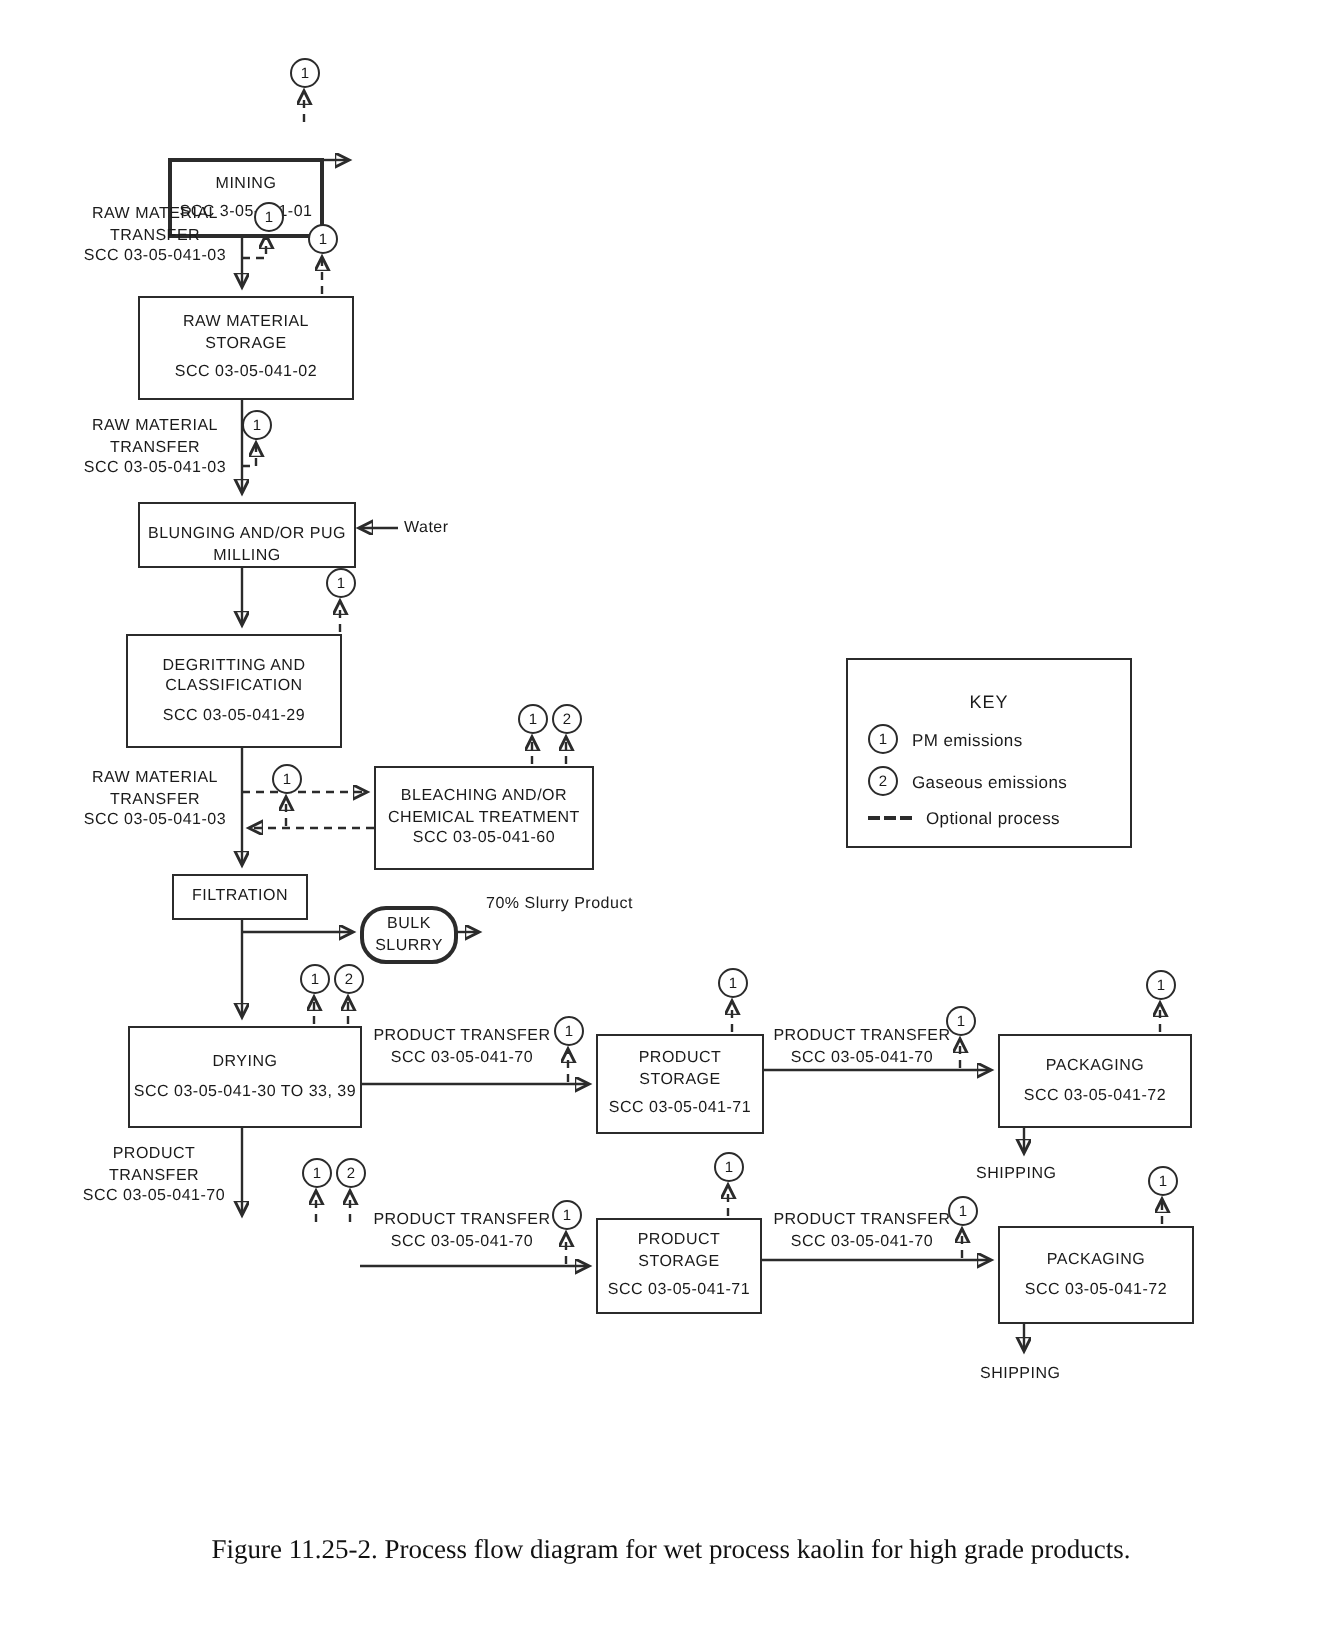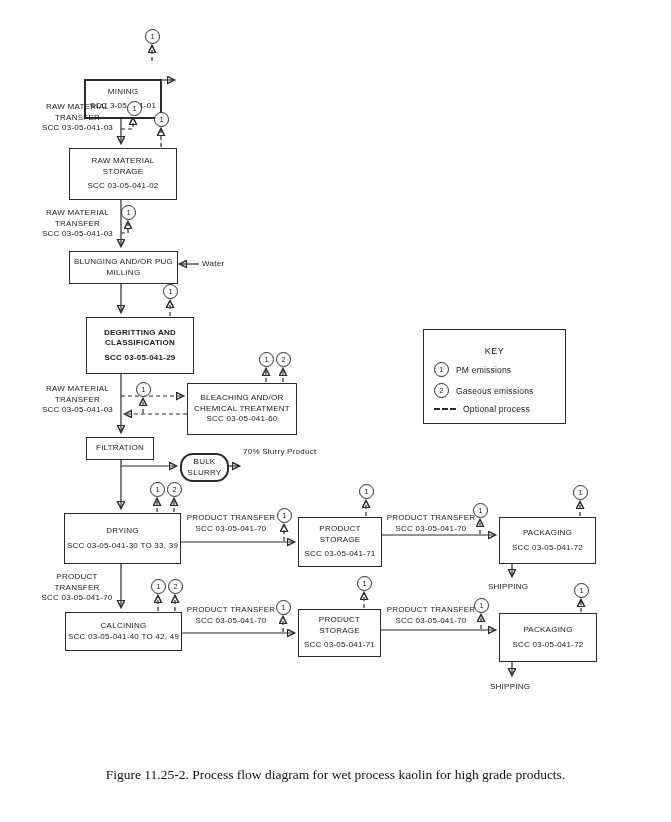--- a/index.html
+++ b/index.html
@@ -89,26 +89,26 @@
     <span>MINING</span>
     <span class="gap">SCC 3-05-041-01</span>
   </div>
 
   <div class="box" style="left:69px;top:148px;width:106px;height:50px;">
     <span>RAW MATERIAL</span>
     <span>STORAGE</span>
     <span class="gap">SCC 03-05-041-02</span>
   </div>
 
-  <div class="box" style="left:69px;top:251px;width:107px;height:31px;">
+  <div class="box" style="left:69px;top:251px;width:107px;height:31px;justify-content:flex-end;">
     <span>BLUNGING AND/OR PUG</span>
     <span>MILLING</span>
   </div>
 
-  <div class="box" style="left:86px;top:317px;width:106px;height:55px;font-weight:bold;">
+  <div class="box" style="left:63px;top:317px;width:106px;height:55px;">
     <span>DEGRITTING AND</span>
     <span>CLASSIFICATION</span>
     <span class="gap">SCC 03-05-041-29</span>
   </div>
 
   <div class="box" style="left:187px;top:383px;width:108px;height:50px;">
     <span>BLEACHING AND/OR</span>
     <span>CHEMICAL TREATMENT</span>
     <span>SCC 03-05-041-60</span>
   </div>
@@ -131,24 +131,20 @@
     <span>PRODUCT</span>
     <span>STORAGE</span>
     <span class="gap">SCC 03-05-041-71</span>
   </div>
 
   <div class="box" style="left:499px;top:517px;width:95px;height:45px;">
     <span>PACKAGING</span>
     <span class="gap">SCC 03-05-041-72</span>
   </div>
 
-  <div class="box" style="left:65px;top:612px;width:115px;height:37px;">
-    <span>CALCINING</span>
-    <span>SCC 03-05-041-40 TO 42, 49</span>
-  </div>
 
   <div class="box" style="left:298px;top:609px;width:81px;height:46px;">
     <span>PRODUCT</span>
     <span>STORAGE</span>
     <span class="gap">SCC 03-05-041-71</span>
   </div>
 
   <div class="box" style="left:499px;top:613px;width:96px;height:47px;">
     <span>PACKAGING</span>
     <span class="gap">SCC 03-05-041-72</span>

